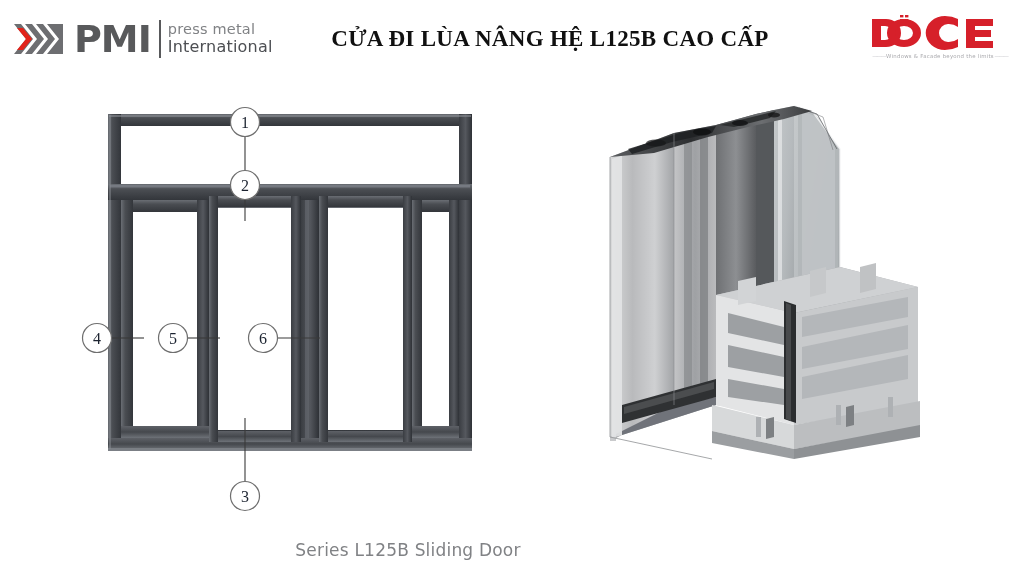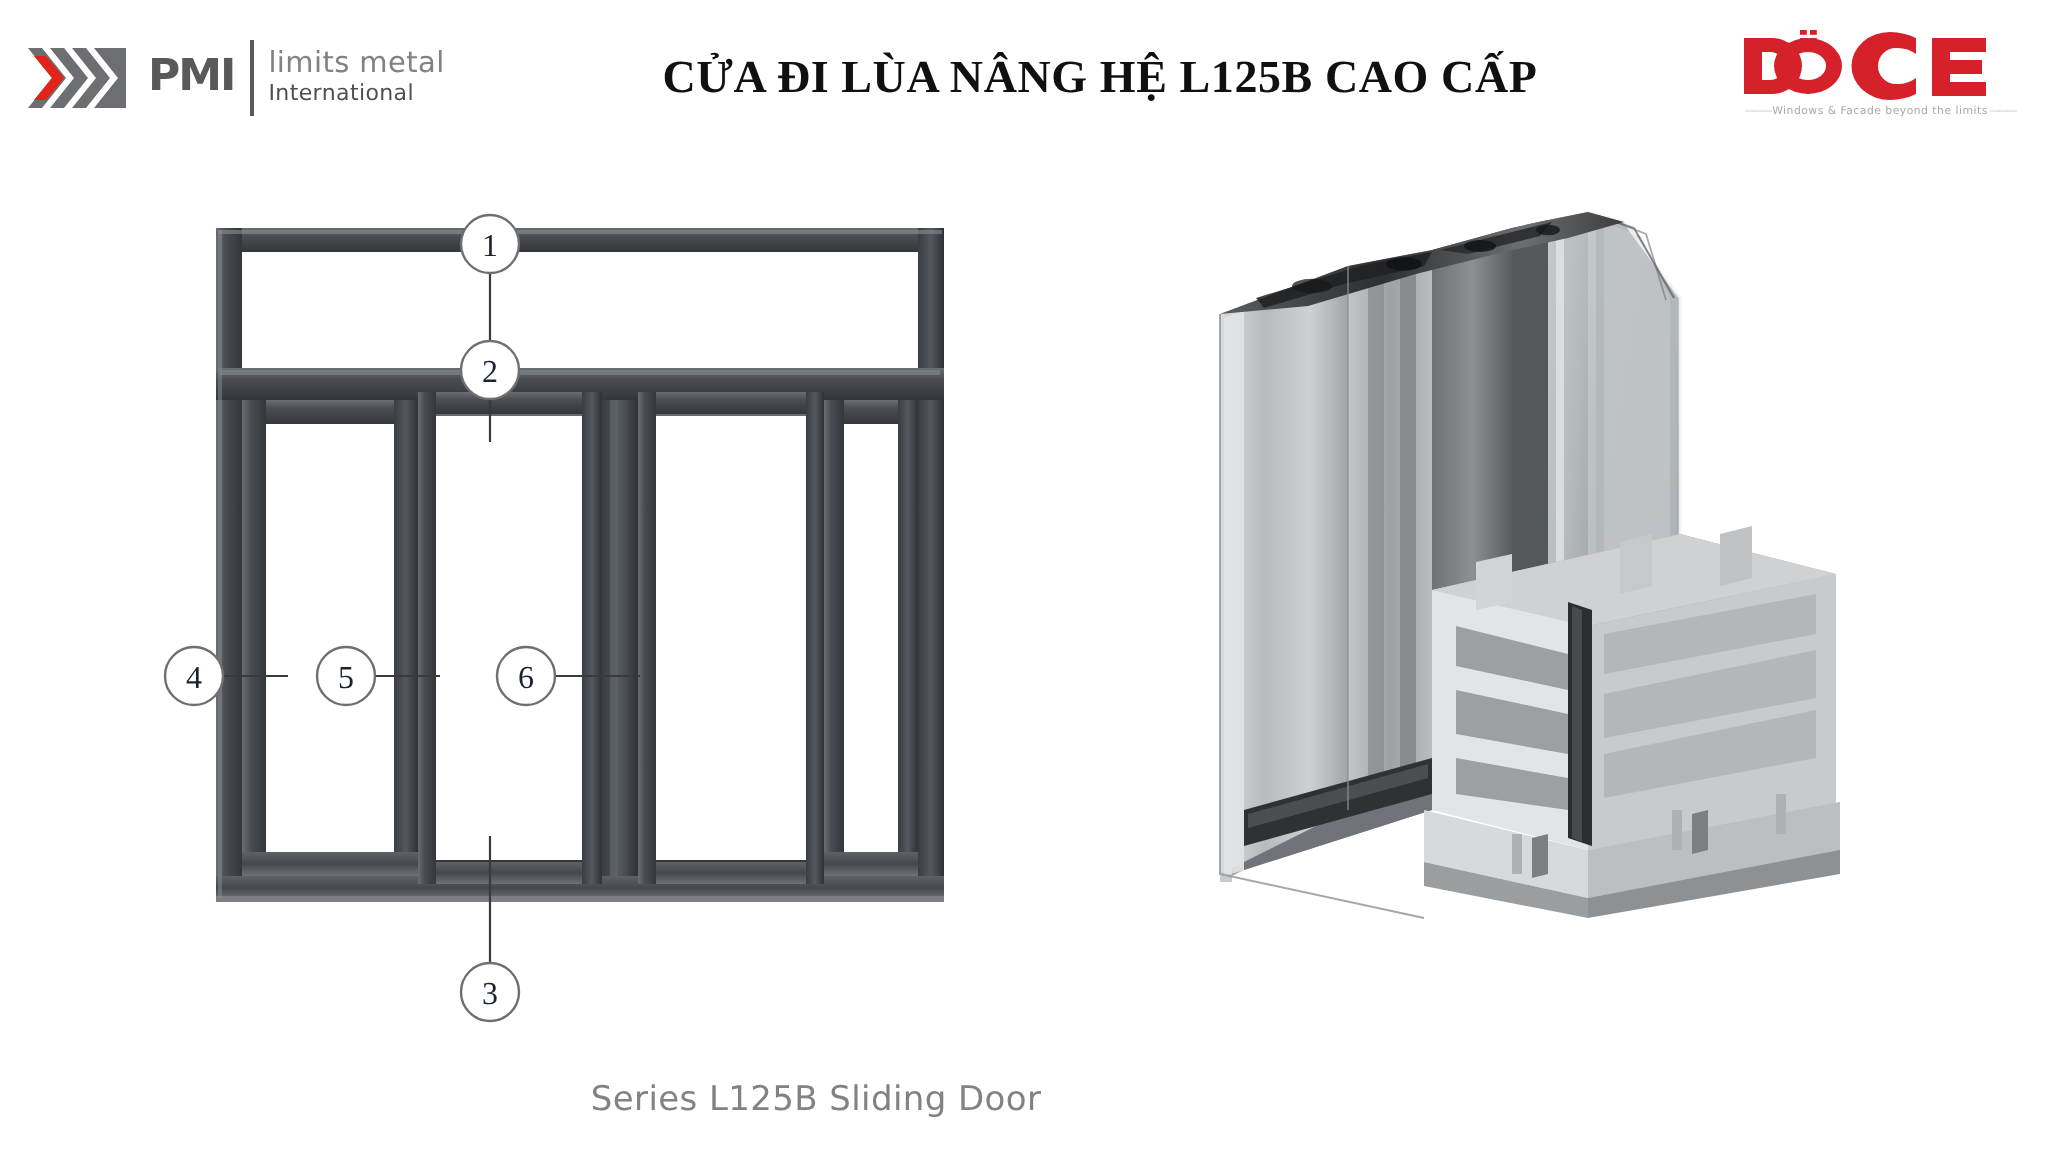--- a/index.html
+++ b/index.html
@@ -34,21 +34,21 @@
   .pmi-mark {
     width: 56px; height: 38px;
     position: relative;
     flex: none;
   }
   .pmi-mark svg { display: block; }
   .pmi-word {
     margin-left: 4px;
     font-family: "DejaVu Sans", sans-serif;
     font-weight: bold;
-    font-size: 22px;
+    font-size: 38px;
     letter-spacing: -1px;
     color: #58595b;
     line-height: 1;
     flex: none;
   }
   .pmi-bar {
     width: 2px;
     height: 38px;
     background: #58595b;
     margin: 0 7px 0 8px;
@@ -61,21 +61,21 @@
     line-height: 1.15;
   }
   .pmi-sub-1 {
     font-family: "DejaVu Sans", sans-serif;
     font-size: 14.5px;
     color: #808285;
     letter-spacing: .2px;
   }
   .pmi-sub-2 {
     font-family: "DejaVu Sans", sans-serif;
-    font-size: 11px;
+    font-size: 16px;
     color: #4d4f53;
     letter-spacing: .2px;
   }
 
   
   .title {
     position: absolute;
     left: 260px; top: 26px;
     width: 580px;
     text-align: center;
@@ -155,21 +155,21 @@
           <polygon points="11,4 18,4 30,19 18,34 11,34 23,19"></polygon>
           <polygon points="22,4 29,4 41,19 29,34 22,34 34,19"></polygon>
           <polygon points="33,4 49,4 49,34 33,34 45,19"></polygon>
         </g>
         <polygon points="3,8 9,8 18,19 9,30 3,30 12,19" fill="#e2231a"></polygon>
       </svg>
     </div>
     <div class="pmi-word">PMI</div>
     <div class="pmi-bar"></div>
     <div class="pmi-sub">
-      <span class="pmi-sub-1">limits metal</span>
+      <span class="pmi-sub-1">press metal</span>
       <span class="pmi-sub-2">International</span>
     </div>
   </div>
 
   <div class="title">CỬA ĐI LÙA NÂNG HỆ L125B CAO CẤP</div>
 
   <div class="doce-logo">
     <div class="doce-word">
       <svg width="140" height="36" viewBox="0 0 140 36">
         <g fill="#d6202a">

